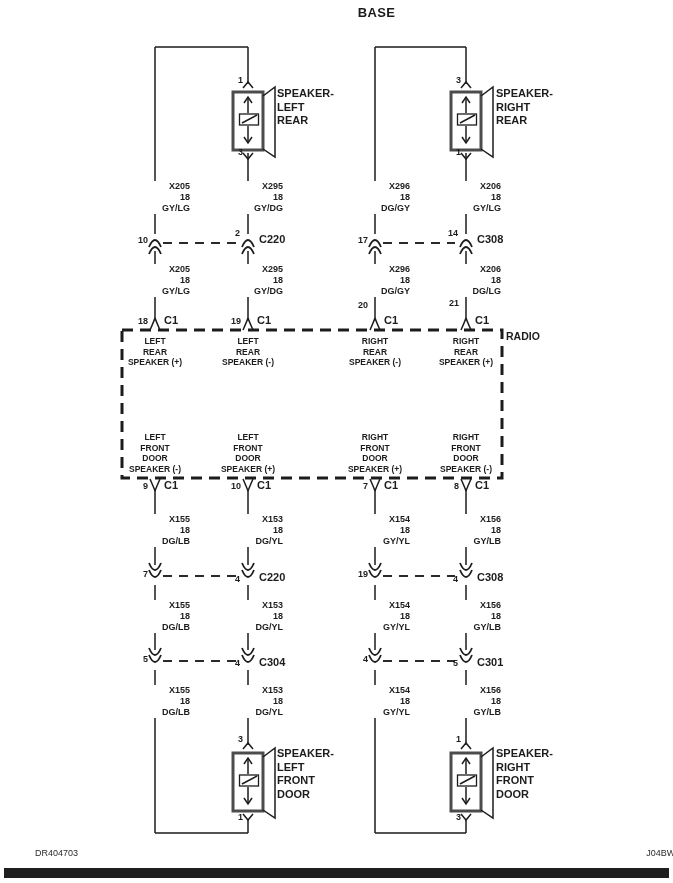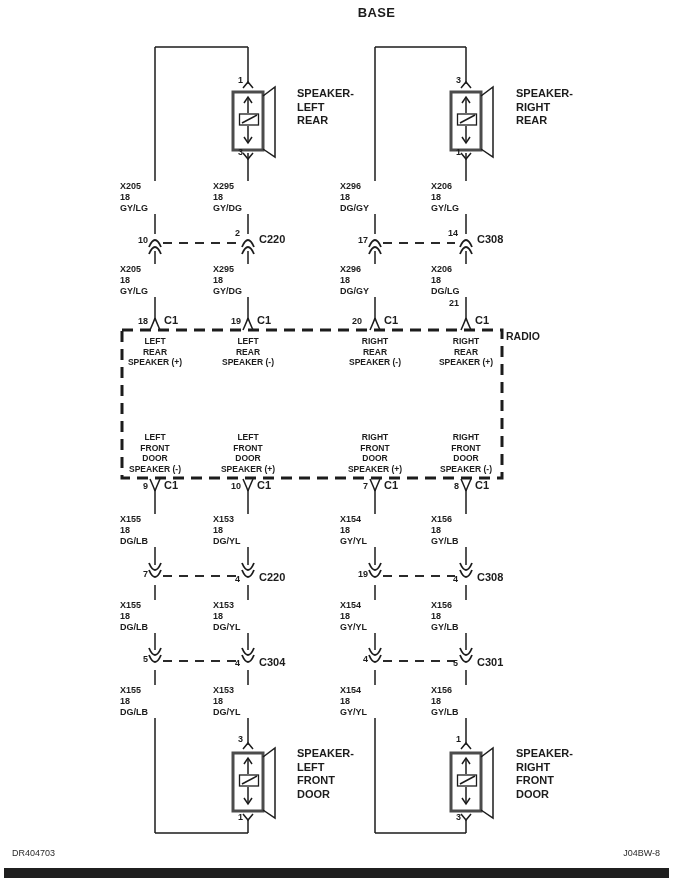--- a/index.html
+++ b/index.html
@@ -1,26 +1,26 @@
 <!DOCTYPE html>
 <html><head>
 <meta charset="utf-8">
 <style>
   html,body{margin:0;padding:0;background:#fff;}
   #page{position:relative;width:673px;height:883px;background:#fff;overflow:hidden;
         font-family:"Liberation Sans",sans-serif;color:#1c1c1c;}
   .abs{position:absolute;}
   .title{font:700 13px/15px "Liberation Sans",sans-serif;width:673px;text-align:center;letter-spacing:.4px;}
-  .wl{font:700 9px/11px "Liberation Sans",sans-serif;white-space:pre-line;text-align:left;width:70px;}
+  .wl{font:700 9px/11px "Liberation Sans",sans-serif;white-space:pre-line;text-align:right;width:70px;}
   .fn{font:700 8.5px/10.5px "Liberation Sans",sans-serif;white-space:pre-line;text-align:center;width:80px;}
   .pin{font:700 9px/10px "Liberation Sans",sans-serif;width:22px;text-align:right;}
   .cname{font:700 11px/12px "Liberation Sans",sans-serif;text-align:center;}
-  .spk{font:700 11px/13.5px "Liberation Sans",sans-serif;white-space:pre-line;margin-left:20px;}
+  .spk{font:700 11px/13.5px "Liberation Sans",sans-serif;white-space:pre-line;}
   .radio-lbl{font:700 10.5px/11px "Liberation Sans",sans-serif;text-align:right;}
-  .foot{font:400 9px/10px "Liberation Sans",sans-serif;color:#2a2a2a;}
+  .foot{font:400 9px/10px "Liberation Sans",sans-serif;color:#2a2a2a;margin-left:23px;}
   svg{position:absolute;left:0;top:0;}
 </style>
 </head>
 <body>
 
 <div id="page">
 
   <svg width="673" height="883" viewBox="0 0 673 883">
     <g stroke="#1c1c1c" stroke-width="1.5" fill="none">
       <path d="M155 47 V181 M155 214 V234 M155 251 V264 M155 297 V319 M155 490 V514 M155 547 V565 M155 585 V600 M155 633 V650 M155 670 V685 M155 718 V833"></path>
@@ -157,21 +157,21 @@
 18
 DG/GY</div>
   <div class="abs wl" style="left:431px;top:264px;">X206
 18
 DG/LG</div>
 
   <div class="abs pin" style="left:126px;top:316px;">18</div>
   <div class="abs cname" style="left:164px;top:314px;">C1</div>
   <div class="abs pin" style="left:219px;top:316px;">19</div>
   <div class="abs cname" style="left:257px;top:314px;">C1</div>
-  <div class="abs pin" style="left:346px;top:316px;text-align:center;">20</div>
+  <div class="abs pin" style="left:346px;top:300px;">20</div>
   <div class="abs cname" style="left:384px;top:314px;">C1</div>
   <div class="abs pin" style="left:437px;top:298px;">21</div>
   <div class="abs cname" style="left:475px;top:314px;">C1</div>
 
   <div class="abs radio-lbl" style="left:506px;top:331px;">RADIO</div>
   <div class="abs fn" style="left:115px;top:336px;">LEFT
 REAR
 SPEAKER (+)</div>
   <div class="abs fn" style="left:208px;top:336px;">LEFT
 REAR

